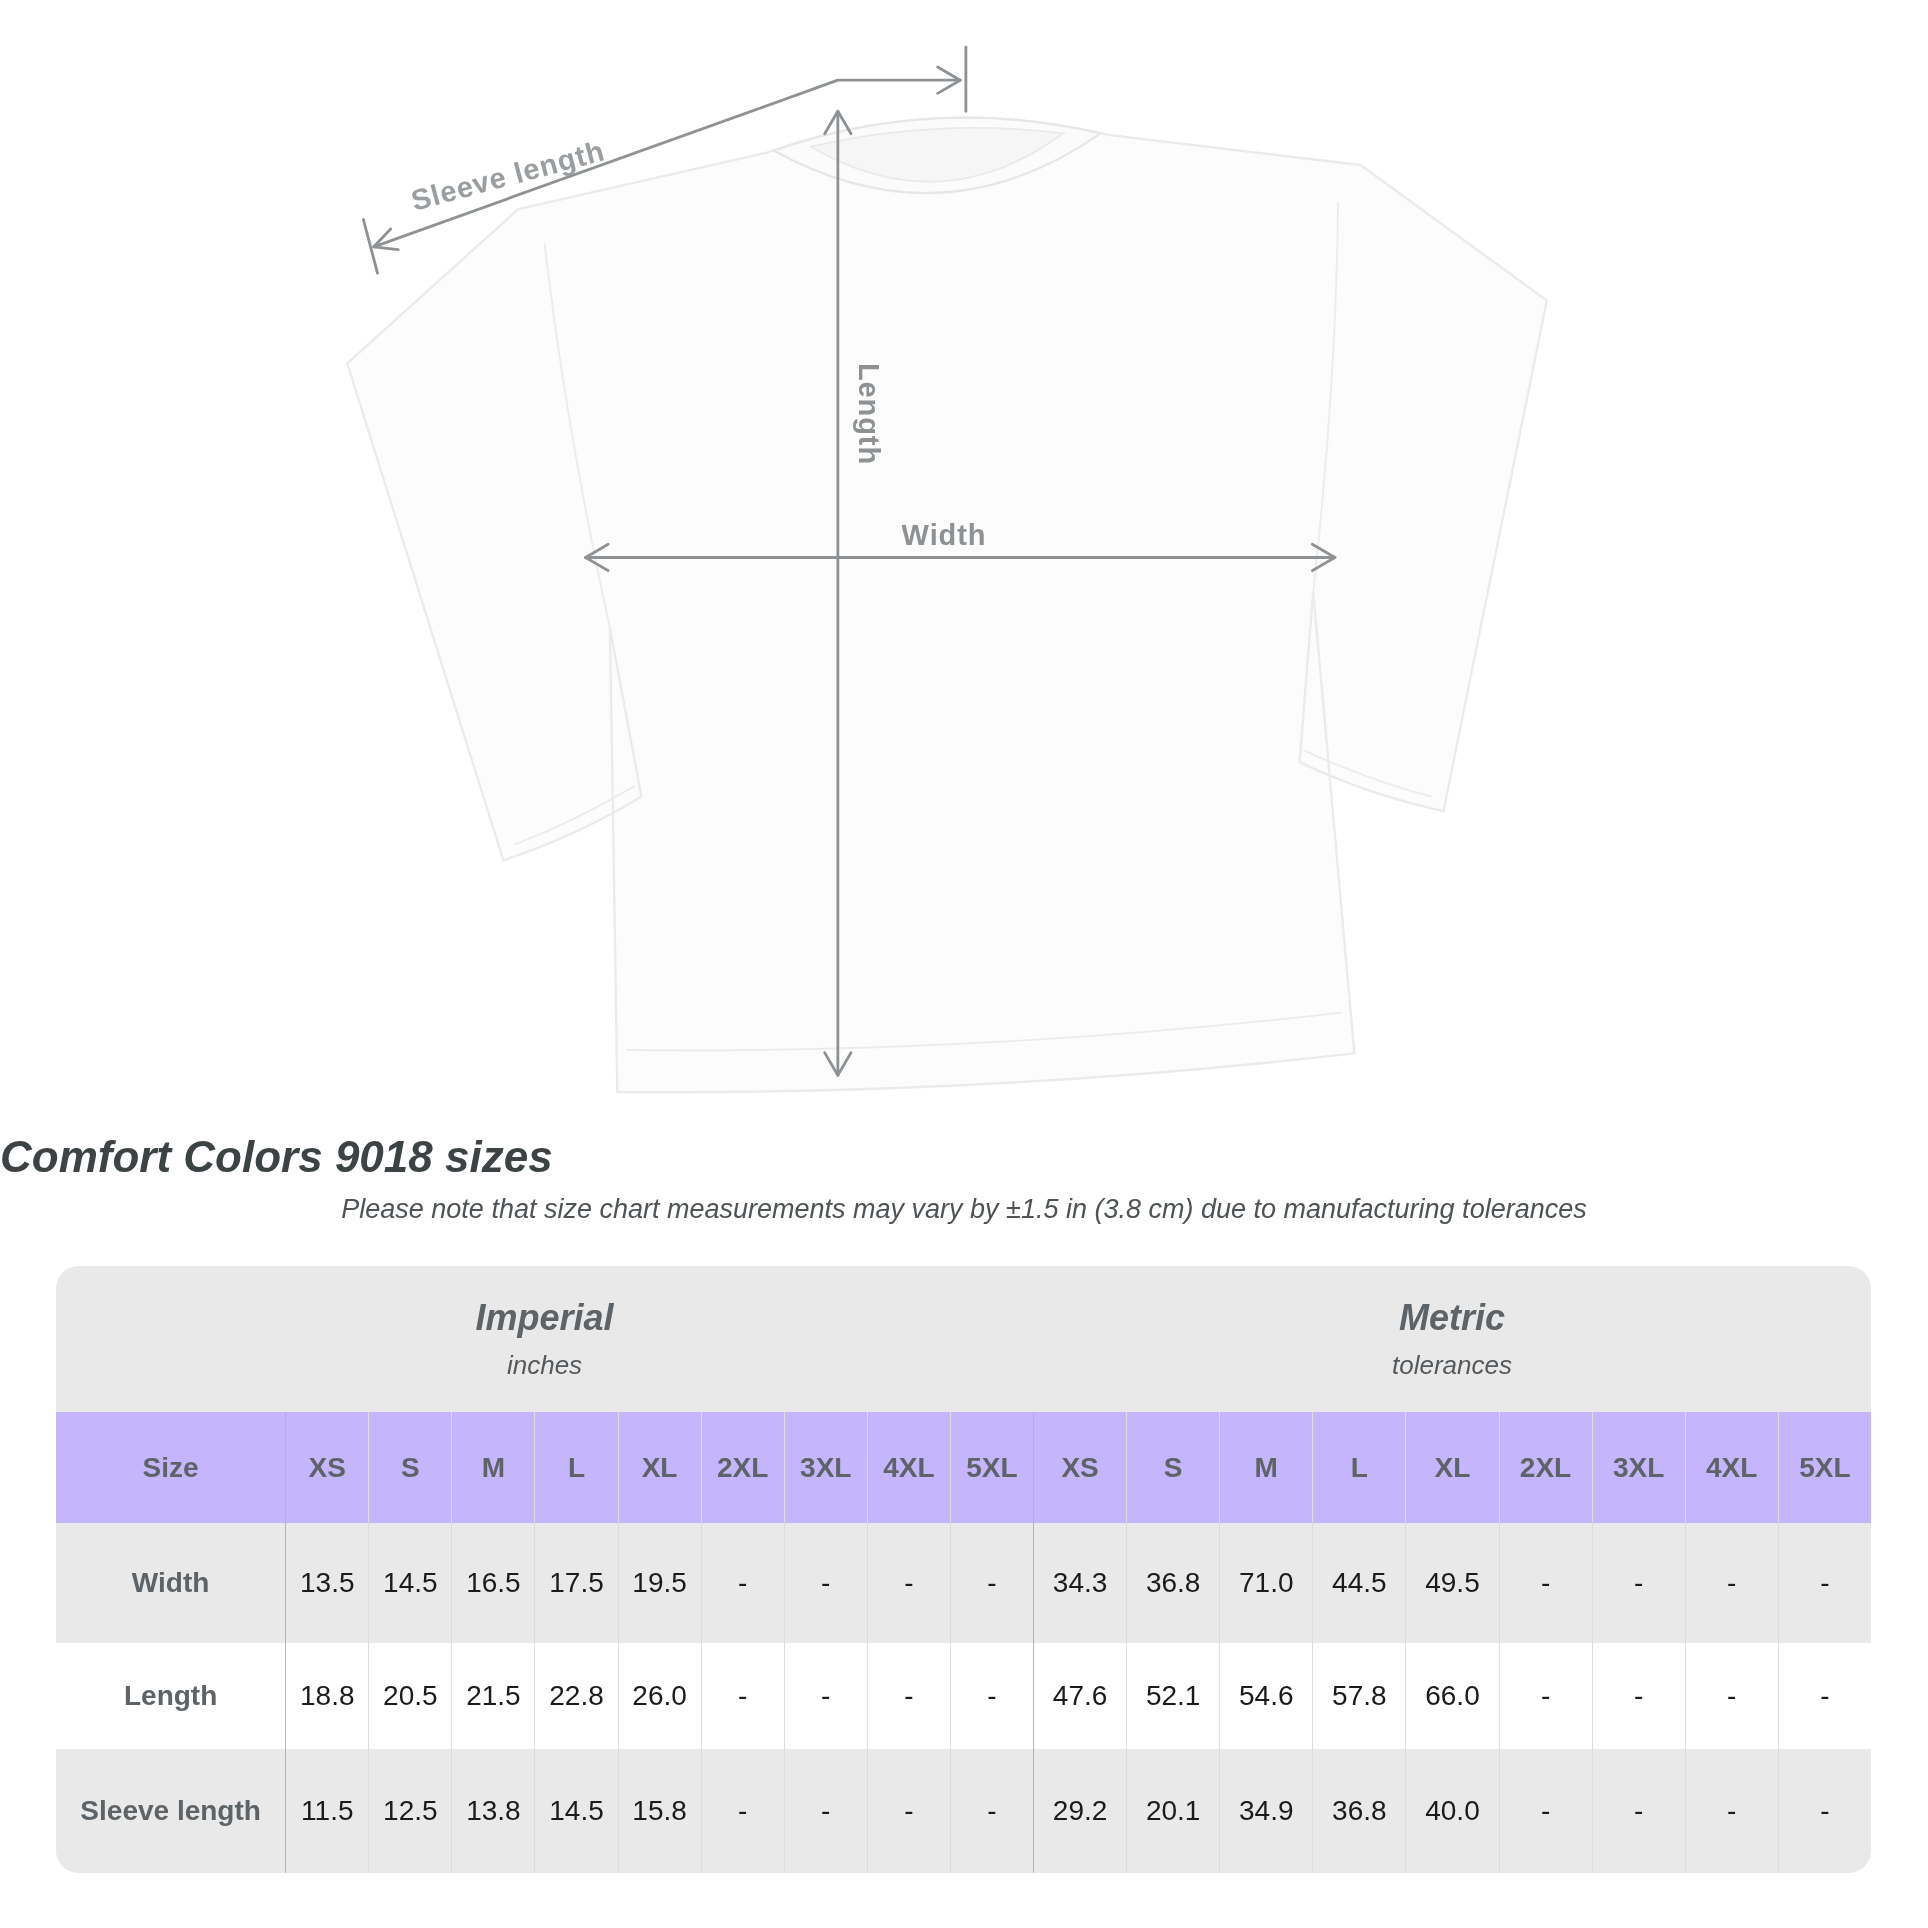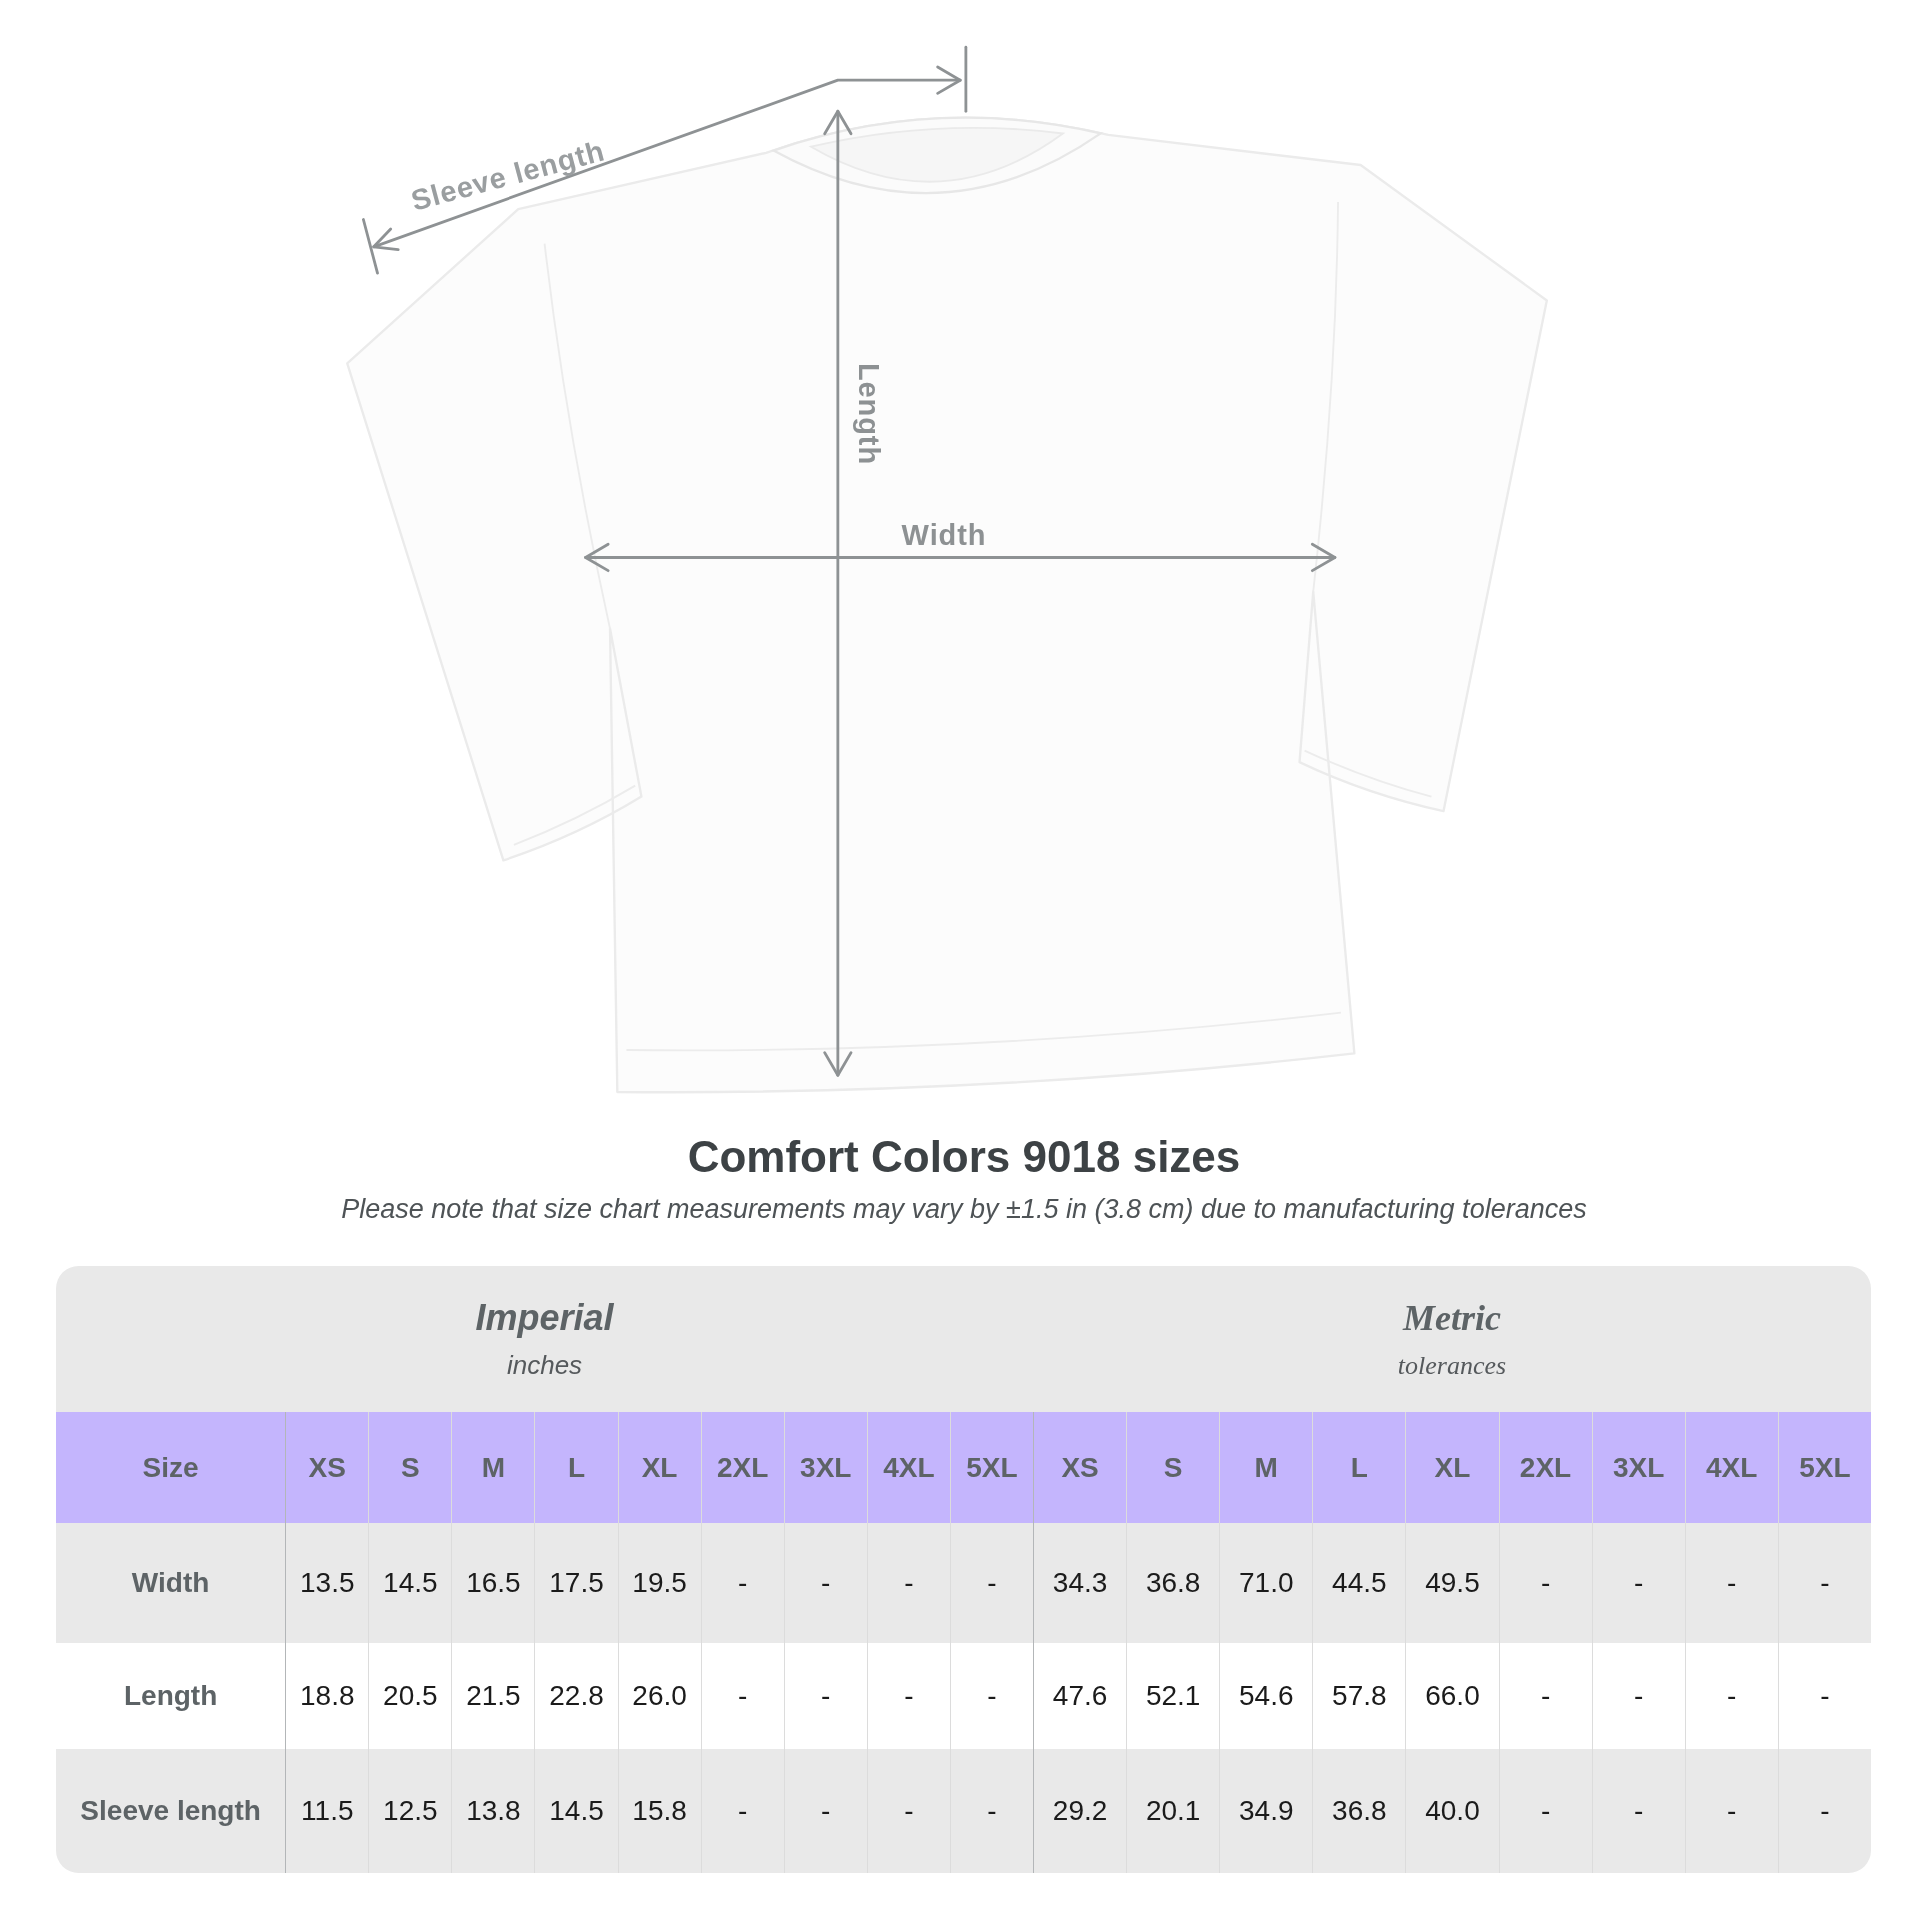--- a/index.html
+++ b/index.html
@@ -7,32 +7,32 @@
   .stage{position:absolute;inset:0;}
 
   
   .shirt-svg{position:absolute;left:0;top:0;}
   .anno{position:absolute;font-weight:bold;white-space:nowrap;}
   .anno-sleeve{left:508px;top:176px;transform:translate(-50%,-50%) rotate(-15deg);font-size:29px;color:#9a9ea0;letter-spacing:0.9px;}
   .anno-length{left:868px;top:414px;transform:translate(-50%,-50%) rotate(90deg);font-size:29px;color:#8d9193;letter-spacing:0.9px;}
   .anno-width{left:944px;top:535px;transform:translate(-50%,-50%);font-size:29px;color:#8d9193;letter-spacing:0.9px;}
 
   
-  .chart-title{position:absolute;top:1132px;left:0;width:100%;text-align:center;font-size:44px;font-weight:bold;color:#3d4245;}
+  .chart-title{position:absolute;top:1132px;left:0;width:100%;text-align:left;font-size:44px;font-weight:bold;color:#3d4245;font-style:italic;}
   .chart-subtitle{position:absolute;top:1194px;left:0;width:100%;text-align:center;font-size:27px;font-style:italic;color:#4e5356;}
 
   
   table.size-table{position:absolute;left:56px;top:1266px;width:1815px;border-collapse:separate;border-spacing:0;table-layout:fixed;}
   col.c-label{width:229px;}
   col.c-imp{width:83px;}
   col.c-met{width:93px;}
   td{padding:0;text-align:center;vertical-align:middle;}
   tr.band-row td{height:146px;background:#e9e9e9;}
   td.band-left{border-top-left-radius:22.6px;}
-  td.band-right{border-top-right-radius:22.6px;font-family:Liberation Serif, serif;}
+  td.band-right{border-top-right-radius:22.6px;}
   .band-title{font-size:36px;font-weight:bold;font-style:italic;color:#5d6366;}
   .band-unit{font-size:26px;font-style:italic;color:#55595c;margin-top:11.3px;}
   tr.head-row td{height:111px;background:#c4b5fd;}
   tr.r-width td{height:120px;background:#e9e9e9;}
   tr.r-length td{height:106px;background:#ffffff;}
   tr.r-sleeve td{height:124px;background:#e9e9e9;}
   td.corner-bl{border-bottom-left-radius:22.6px;}
   td.corner-br{border-bottom-right-radius:22.6px;}
   .rowlabel{font-weight:bold;color:#5d6366;font-size:28px;}
   .sizehead{font-weight:bold;color:#5d6366;font-size:28px;}

